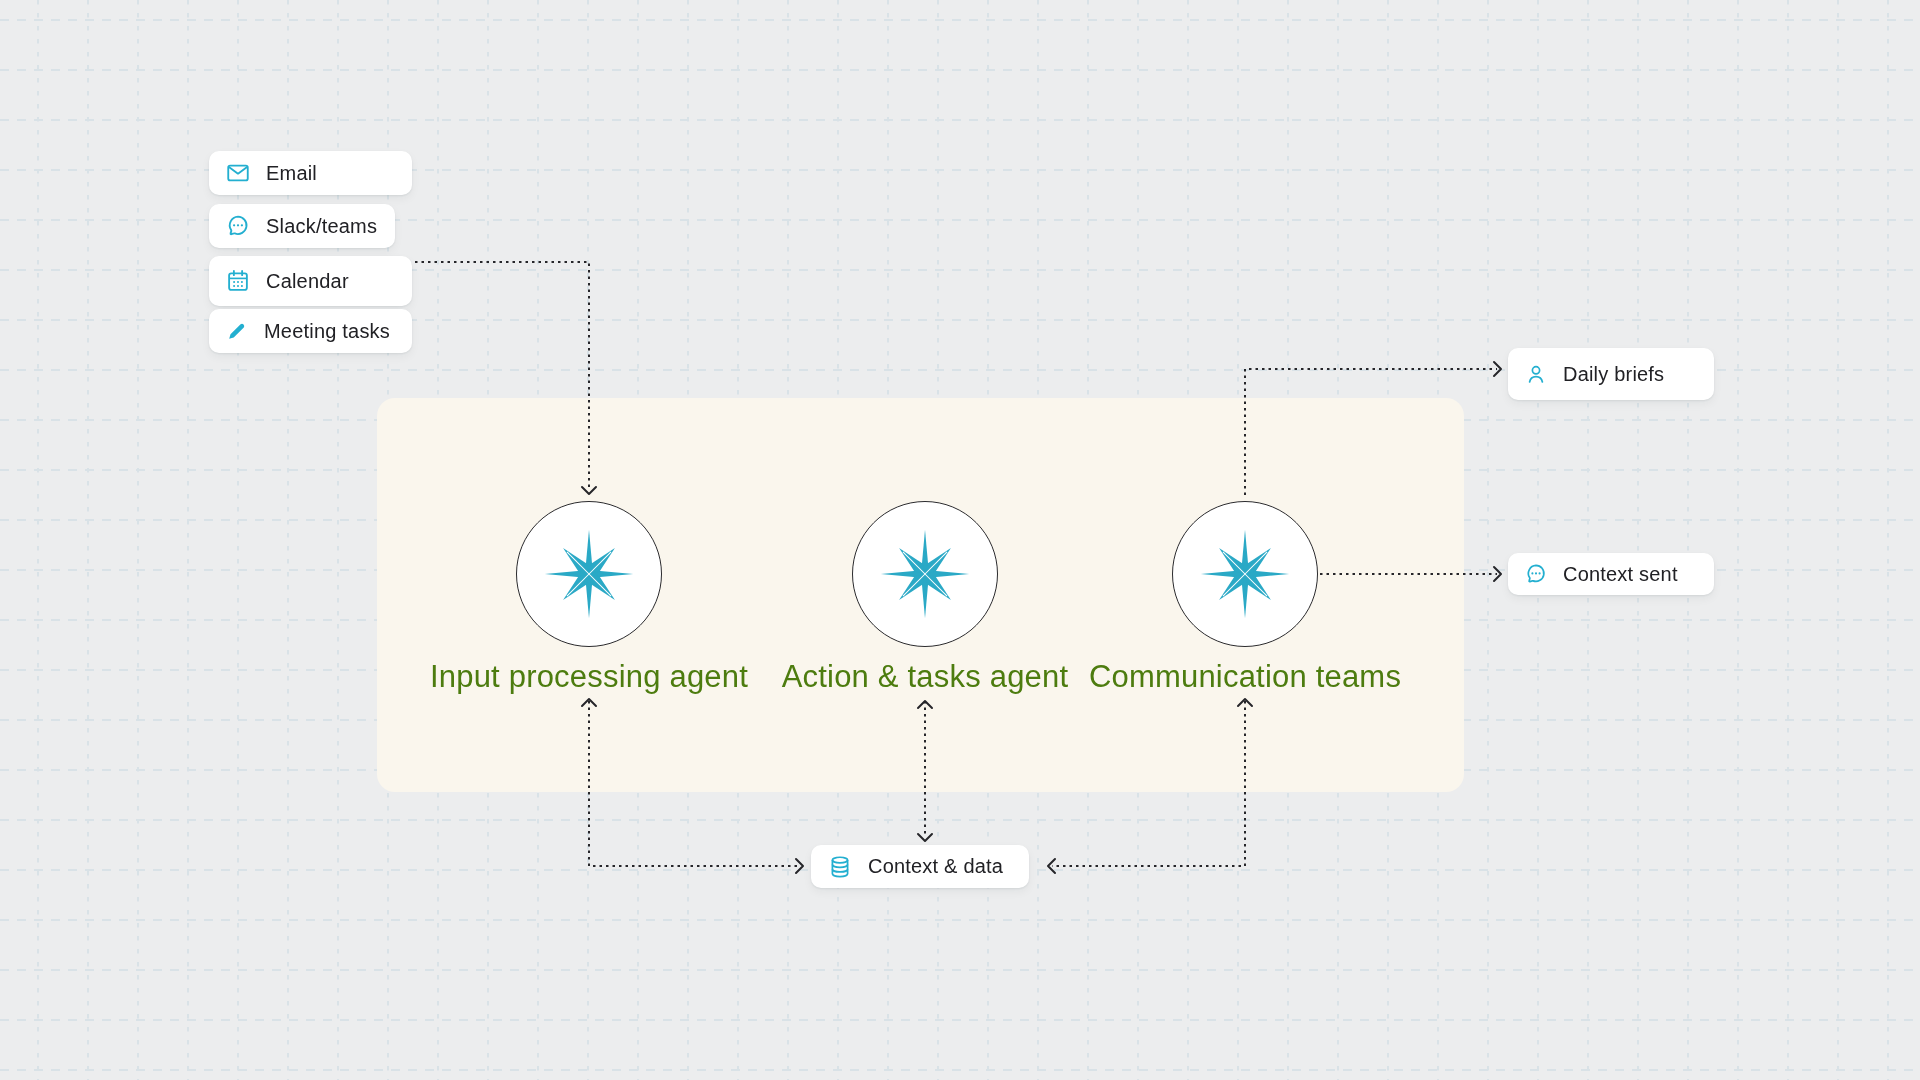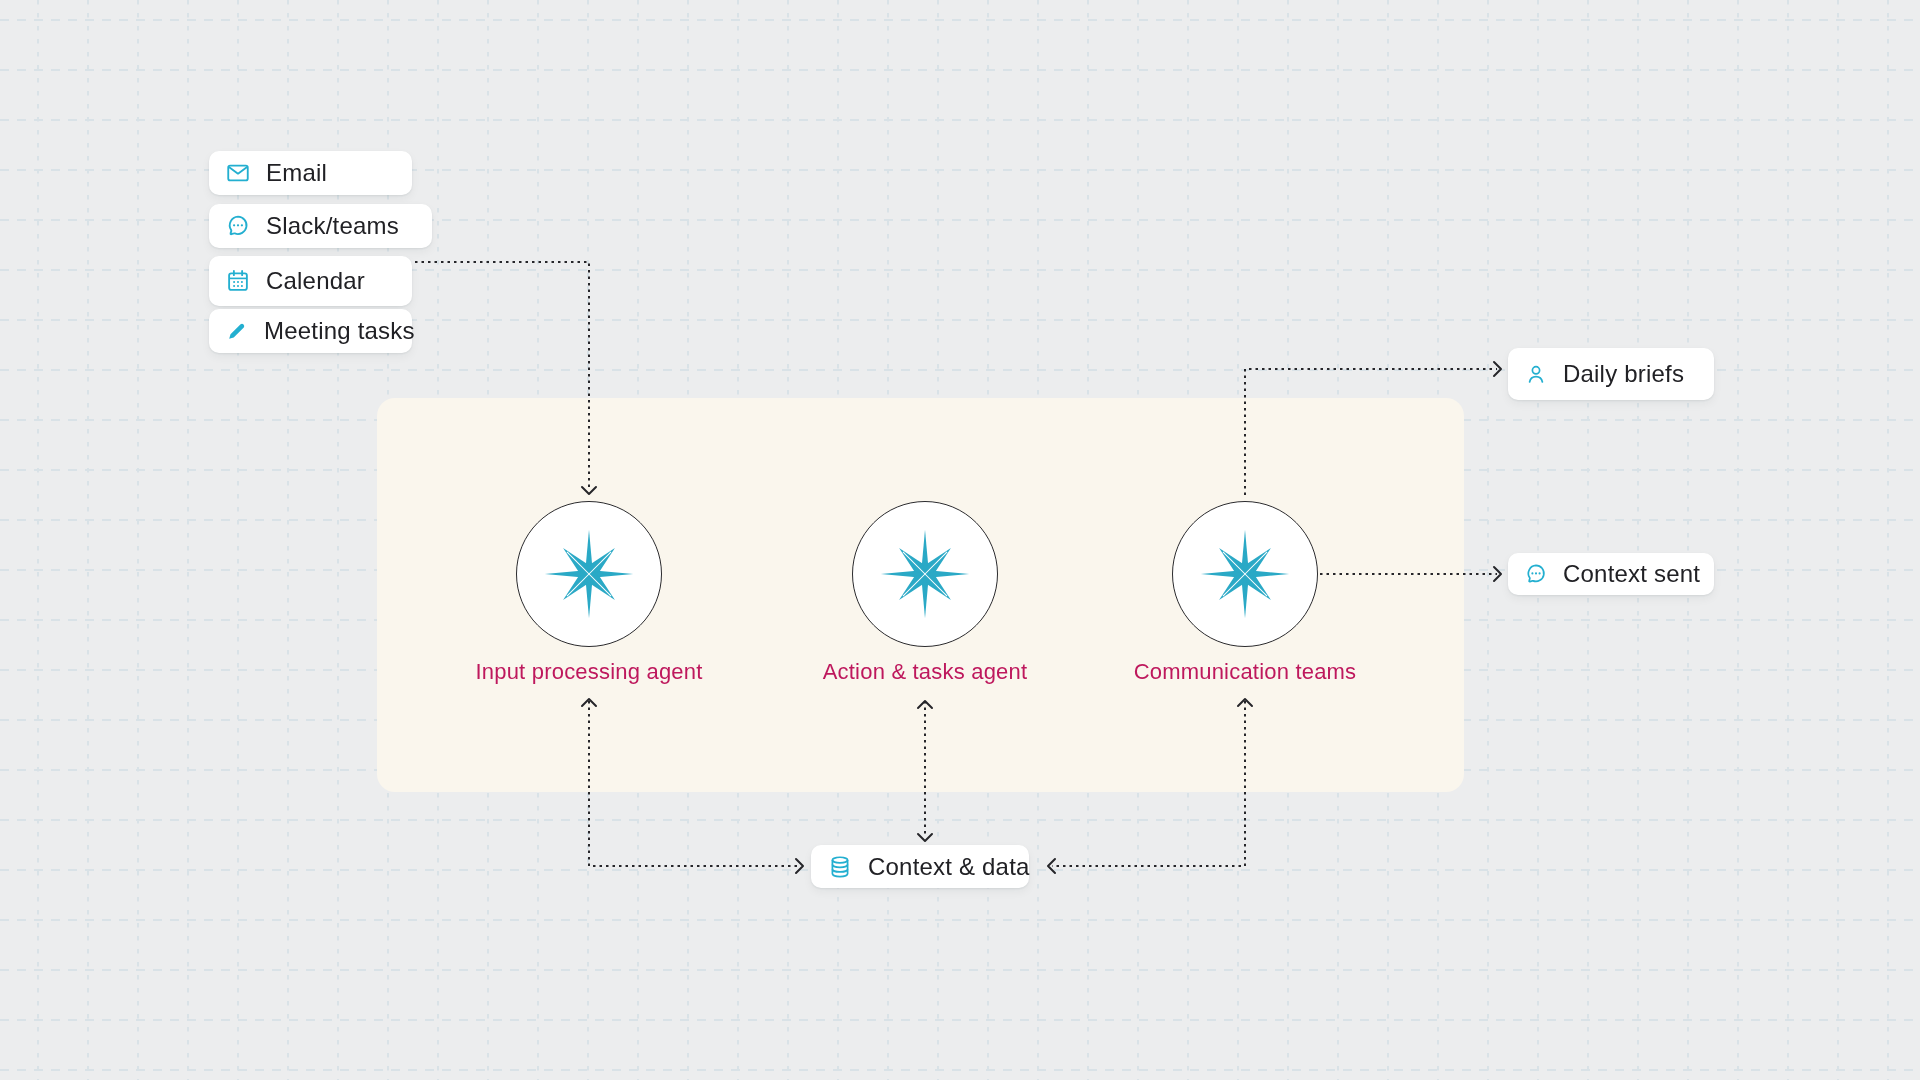--- a/index.html
+++ b/index.html
@@ -25,21 +25,21 @@
     position:absolute;
     display:flex;align-items:center;
     background:#ffffff;
     border-radius:10px;
     box-shadow:0 1px 2px rgba(20,35,45,.08),0 4px 10px rgba(20,35,45,.05);
     padding:0 16px;
     box-sizing:border-box;
     gap:15px;
   }
   .chip-label{
-    font-size:24px;
+    font-size:20px;
     color:#212125;
     white-space:nowrap;
     letter-spacing:.2px;
   }
   .icon{
     display:inline-flex;align-items:center;justify-content:center;
     color:#23afd0;
     flex:0 0 auto;
   }
   .icon svg{display:block;}
@@ -49,23 +49,23 @@
     border-radius:50%;
     background:#ffffff;
     border:1.5px solid #2b2b2e;
     box-sizing:border-box;
     display:flex;align-items:center;justify-content:center;
   }
   .agent-label{
     position:absolute;
     width:420px;
     text-align:center;
-    font-size:22px;
+    font-size:31px;
     font-weight:500;
-    color:#be185d;
+    color:#4d7c0f;
     letter-spacing:.2px;
     white-space:nowrap;
   }
 </style>
 </head>
 <body>
 
 <div class="stage">
 
   <svg class="grid-svg" id="grid">
@@ -181,21 +181,21 @@
   <div class="chip" style="left:209px;top:151px;width:203px;height:44px">
     <span class="icon">
       <svg width="26" height="26" viewBox="0 0 24 24" stroke="currentColor" stroke-width="1.7" fill="none" stroke-linejoin="round">
         <rect x="3" y="5.2" width="18" height="13.6" rx="1.8"></rect>
         <polyline points="3.6,6.4 12,12.6 20.4,6.4"></polyline>
       </svg>
     </span>
     <span class="chip-label">Email</span>
   </div>
 
-  <div class="chip" style="left:209px;top:204px;width:223px;height:44px">
+  <div class="chip" style="left:209px;top:204px;width:186px;height:44px">
     <span class="icon">
       <svg width="26" height="26" viewBox="0 0 24 24">
         <path d="M12 3.4a8 8 0 1 1-2.9 15.5c-.3-.1-.6-.1-.9 0l-2.3.7c-.5.2-1-.3-.8-.8l.7-2.1c.1-.3.1-.6-.1-.9A8 8 0 0 1 12 3.4Z" fill="none" stroke="currentColor" stroke-width="1.7" stroke-linejoin="round"></path>
         <circle cx="8.4" cy="11.4" r="1.05" fill="currentColor"></circle>
         <circle cx="12" cy="11.4" r="1.05" fill="currentColor"></circle>
         <circle cx="15.6" cy="11.4" r="1.05" fill="currentColor"></circle>
       </svg>
     </span>
     <span class="chip-label">Slack/teams</span>
   </div>

